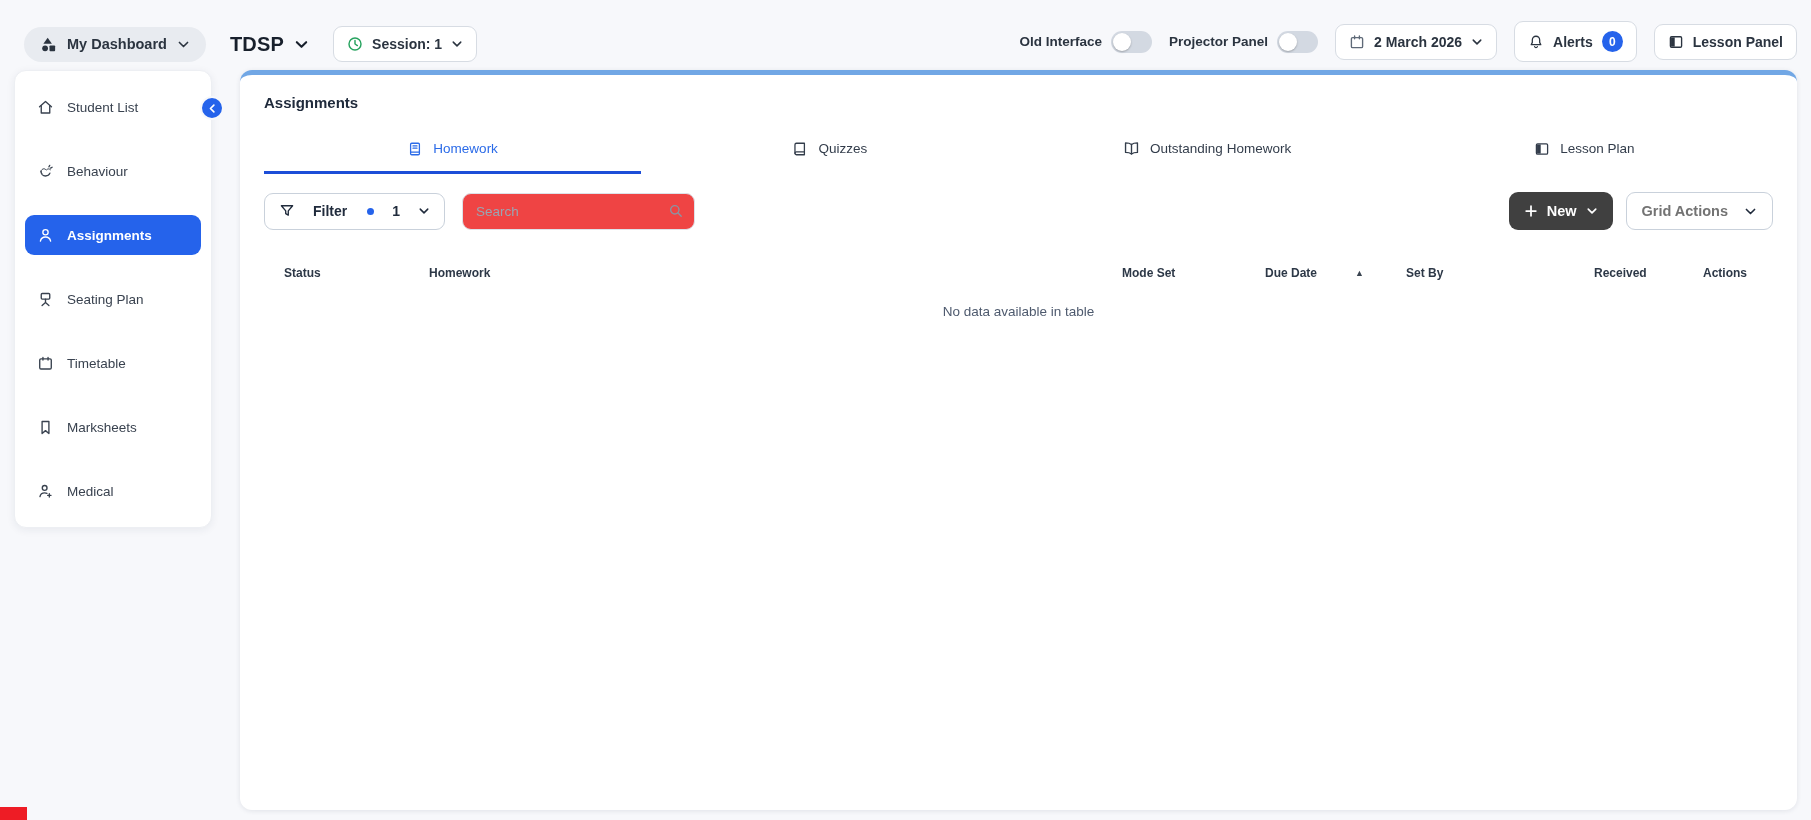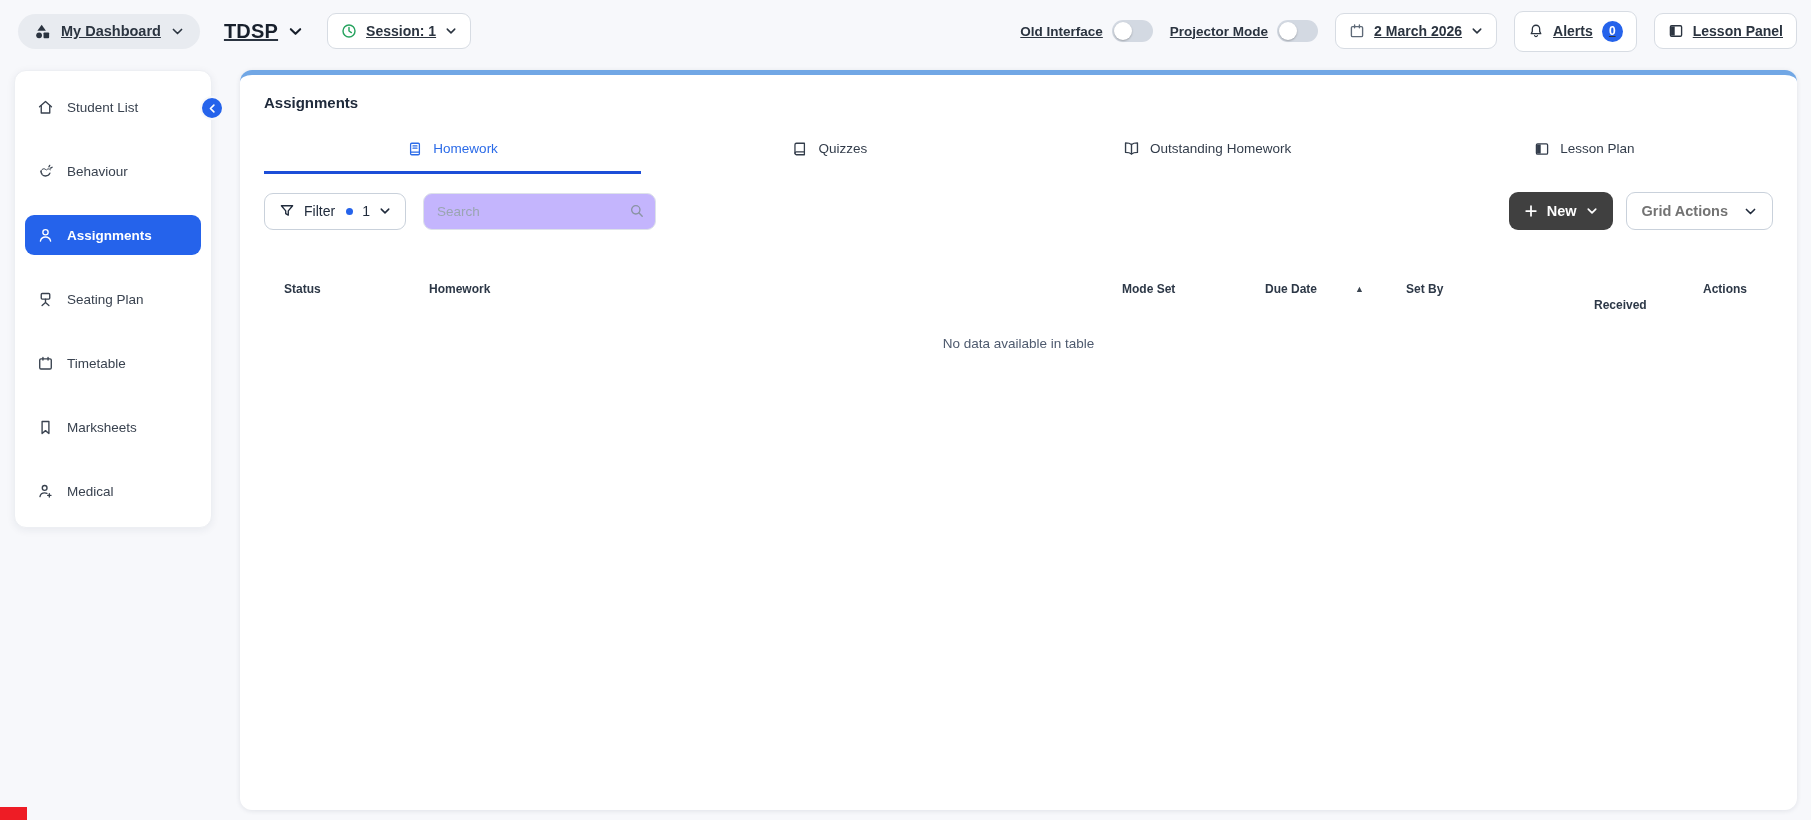--- a/index.html
+++ b/index.html
@@ -10,24 +10,23 @@
     position: relative;
     overflow: hidden;
     color: #2b3440;
   }
   svg { display:block; }
 
   
   .header {
     height: 62px;
     display: flex;
-    align-items: center;
+    align-items: flex-end;
     justify-content: space-between;
-    padding: 0 14px 0 18px;
-    text-decoration: underline;
+    padding: 0 14px 0 24px;
   }
   .header-left { display:flex; align-items:center; gap:24px; }
   .header-right { display:flex; align-items:center; gap:17px; }
 
   .dash-pill {
     display:flex; align-items:center; gap:10px;
     background:#e8ebf0; border-radius:20px;
     padding:9px 16px; cursor:pointer;
     font-size:14.5px; font-weight:700; color:#2b3440;
   }
@@ -104,32 +103,32 @@
     padding:8px 0 14px; cursor:pointer;
     font-size:13.5px; color:#333d4b;
     border-bottom:3px solid transparent;
   }
   .tab .icon { display:flex; color:#333d4b; }
   .tab.active { color:#2b6be8; border-bottom-color:#1d4ed8; }
   .tab.active .icon { color:#2b6be8; }
 
   .controls { display:flex; align-items:center; margin-top:18px; }
   .filter-btn {
-    display:flex; align-items:center; gap:9px;
+    display:flex; align-items:center; gap:18px;
     border:1px solid #c9d1db; border-radius:9px; background:#fff;
     padding:0 14px; height:37px; cursor:pointer;
-    font-size:14px; font-weight:400; color:#202b3c;
+    font-size:14px; font-weight:700; color:#202b3c;
   }
   .filter-dot { width:7px; height:7px; border-radius:50%; background:#2563eb; margin-left:2px; }
   .search-wrap { position:relative; margin-left:17px; }
   .search-wrap input {
     width:233px; height:37px;
     border:1px solid #dde2e9; border-radius:9px;
     padding:0 24px 0 13px; font-size:13.5px; color:#2b3440;
-    font-family:"Liberation Sans",sans-serif; outline:none; background:#c4b5fd;
+    font-family:"Liberation Sans",sans-serif; outline:none; background:#ef4444;
   }
   .search-wrap input::placeholder { color:#9aa5b2; }
   .search-wrap .icon { position:absolute; right:11px; top:10px; color:#8a94a3; }
   .spacer { flex:1; }
   .new-btn {
     display:flex; align-items:center; gap:9px;
     background:#404040; color:#fff; border:none; border-radius:9px;
     height:38px; padding:0 15px; cursor:pointer;
     font-size:14.5px; font-weight:700; font-family:"Liberation Sans",sans-serif;
   }
@@ -145,21 +144,21 @@
     display:flex; align-items:center;
     margin-top:36px; padding-left:20px;
     font-size:12px; font-weight:700; color:#2d3847;
   }
   .th { cursor:pointer; }
   .th-status   { width:145px; }
   .th-homework { flex:1; }
   .th-dateset  { width:143px; }
   .th-duedate  { width:141px; display:flex; align-items:center; }
   .th-setby    { width:188px; }
-  .th-received { width:109px;margin-top:32px; }
+  .th-received { width:109px; }
   .th-actions  { width:70px; }
   .sort-arrow { font-size:9px; color:#3a4450; margin-left:38px; line-height:1; }
 
   .empty-msg {
     text-align:center; margin-top:24px;
     font-size:13.5px; color:#4e5a6e;
   }
 
   .chat-widget {
     position:absolute; left:0; bottom:0;
@@ -210,21 +209,21 @@
   <div class="header-right">
 
     <div class="toggle-group">
       <span class="toggle-label">Old Interface</span>
       <div class="toggle">
           <div class="knob"></div>
         </div>
     </div>
 
     <div class="toggle-group">
-      <span class="toggle-label">Projector Mode</span>
+      <span class="toggle-label">Projector Panel</span>
       <div class="toggle">
           <div class="knob"></div>
         </div>
     </div>
 
     <div class="hbtn">
       <span>
         <svg width="16" height="16" viewBox="0 0 20 20" fill="none" stroke="#5f6a78" stroke-width="1.7">
           <rect x="3" y="4.5" width="14" height="12.5" rx="1.5"></rect>
           <path d="M7 2.5v3.5M13 2.5v3.5" stroke-linecap="round"></path>

